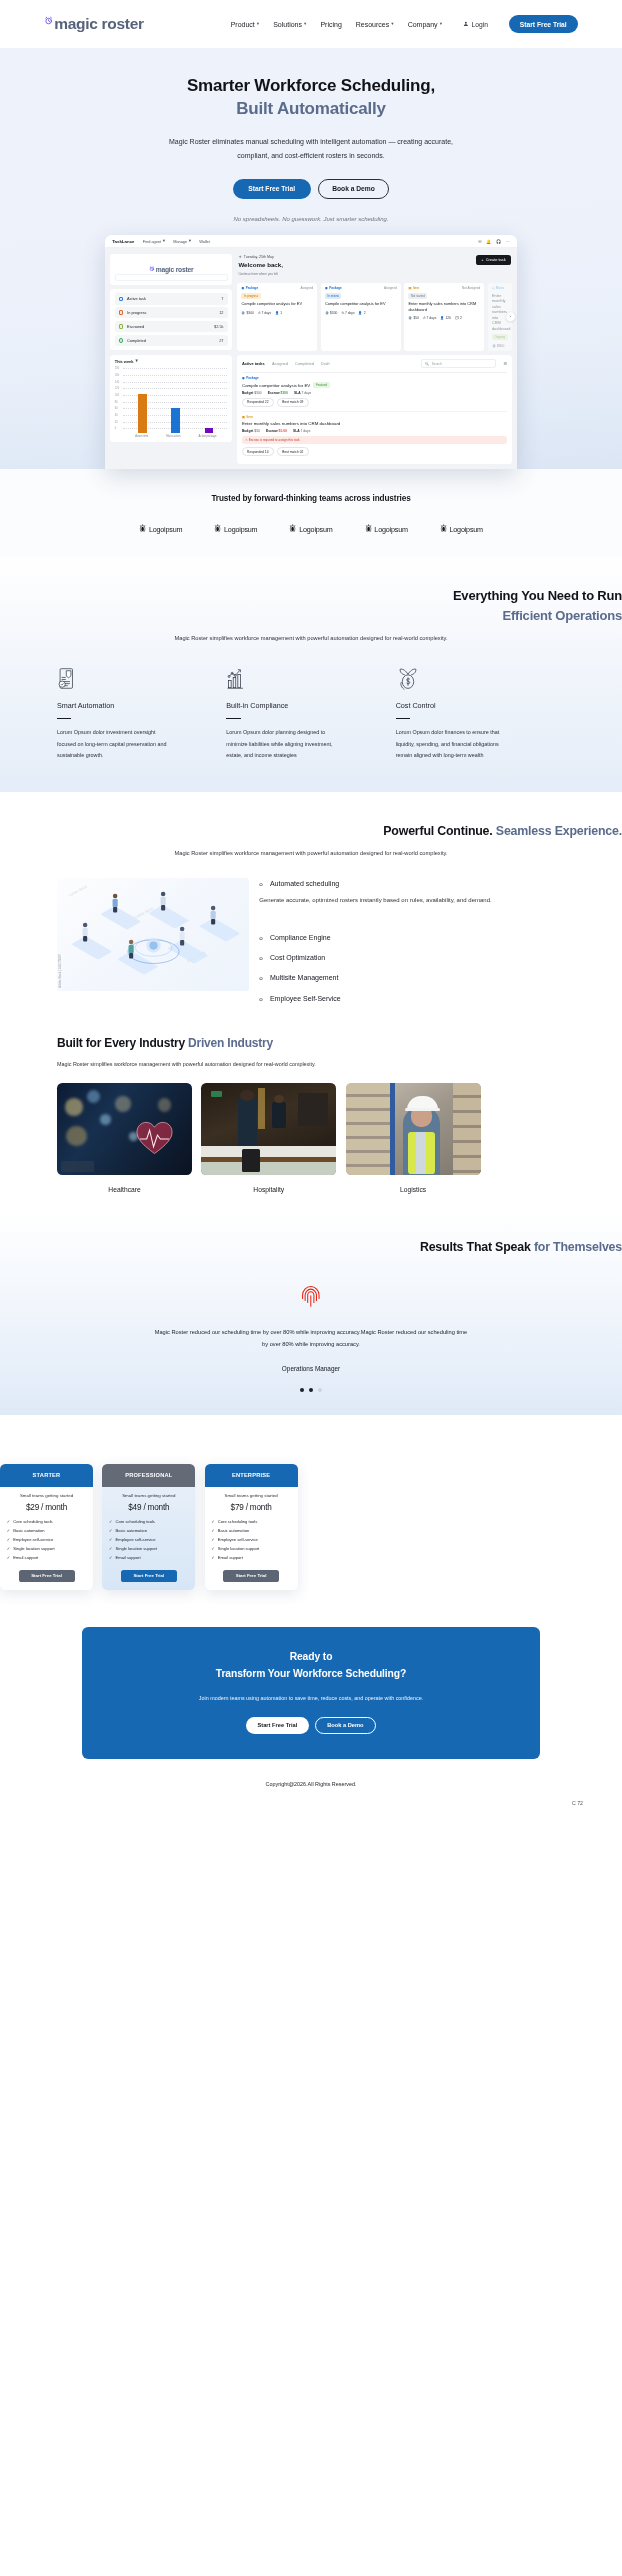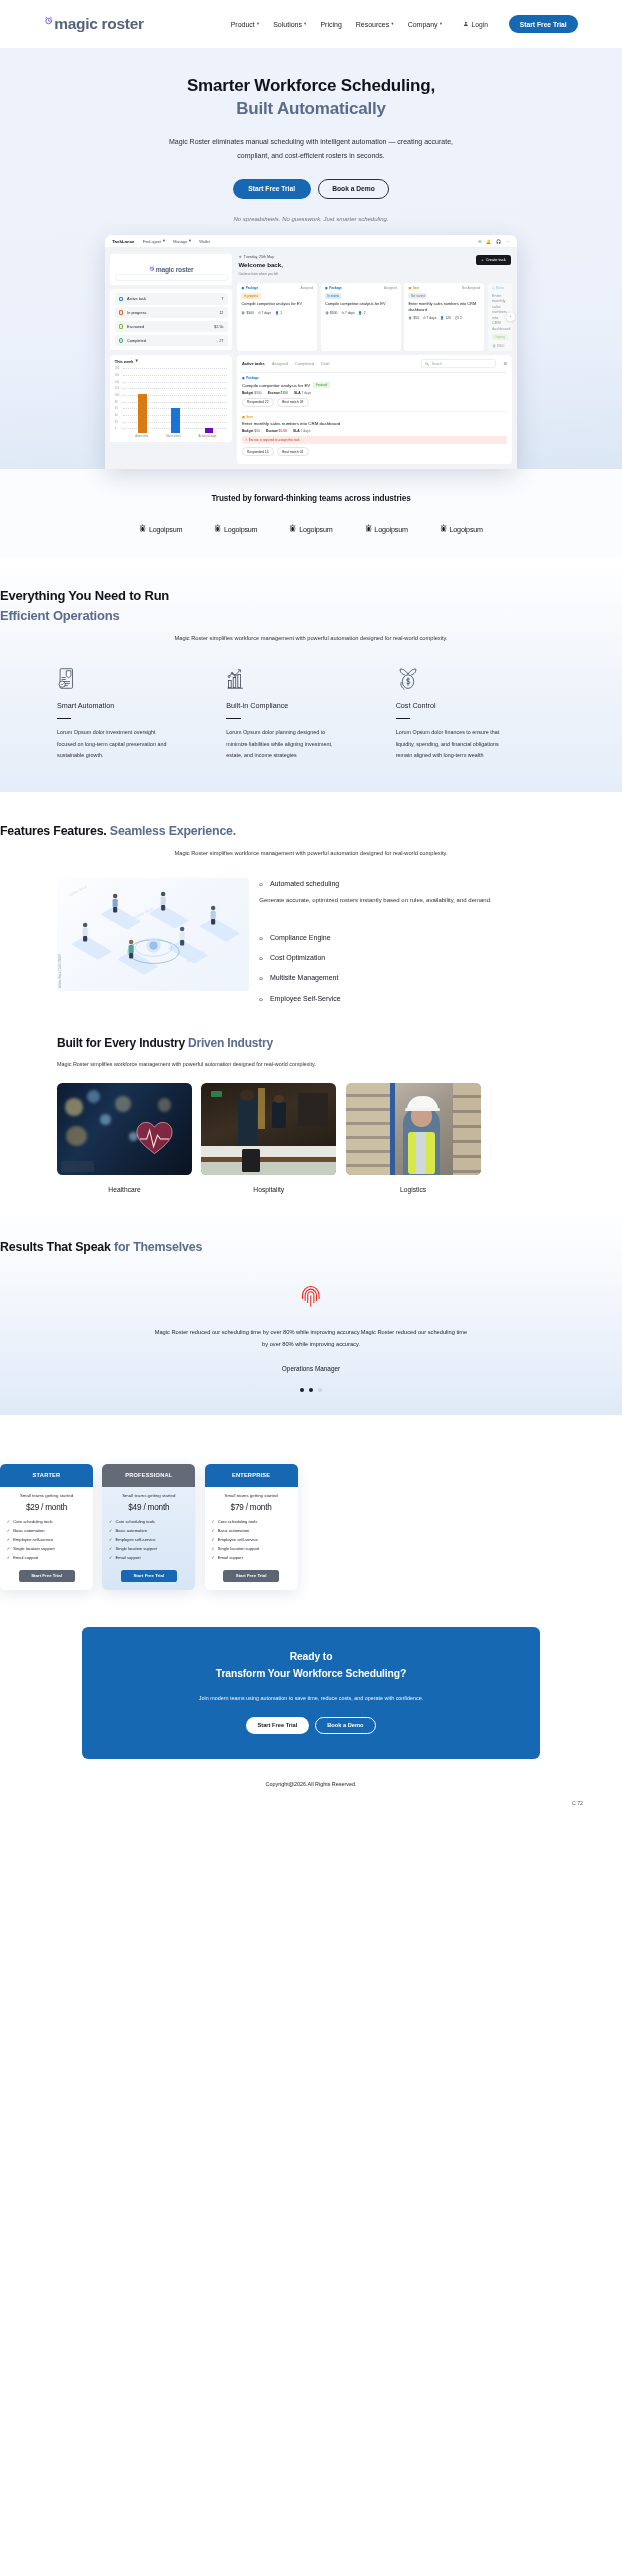--- a/index.html
+++ b/index.html
@@ -151,21 +151,21 @@
   .logos-title { text-align:center; font-size:8.2px; font-weight:800; color:#16181d; letter-spacing:-0.1px; }
   .logos-row { display:flex; justify-content:center; gap:32px; margin-top:20.6px; }
   .logo { display:flex; align-items:center; gap:2.6px; }
   .logo-text { font-size:7.2px; color:#15171b; letter-spacing:-0.2px; }
 
   
   .features {
     background:linear-gradient(180deg,#ffffff 0%,#f4f7fc 38%,#e4edf8 100%);
     padding:29px 0 31px;
   }
-  .sec-title { text-align:left; font-size:13px; line-height:1.5; font-weight:800; color:#111318; letter-spacing:-0.2px; }
+  .sec-title { text-align:right; font-size:13px; line-height:1.5; font-weight:800; color:#111318; letter-spacing:-0.2px; }
   .sec-title .accent { color:#5a6b8c; }
   .sec-sub { text-align:center; font-size:5.7px; color:#2f333a; margin-top:9.3px; }
   .feat-grid { display:grid; grid-template-columns:repeat(3,1fr); gap:0; margin-top:23px; padding:0 57px; }
   .feat-icon { height:27px; display:flex; align-items:flex-end; }
   .feat-title { font-size:7.2px; color:#1b1e24; margin-top:10.3px; }
   .feat-rule { width:14.4px; height:1px; background:#171a20; margin:8.2px 0 8.2px; }
   .feat-text { font-size:5.4px; line-height:2.1; color:#2d3138; max-width:111px; }
 
   
   .powerful { background:#ffffff; padding:30px 0 10.3px; }
@@ -683,21 +683,21 @@
         </div>
         <div class="feat-title">Cost Control</div>
         <div class="feat-rule"></div>
         <div class="feat-text">Lorum Opsum dolor finances to ensure that liquidity, spending, and financial obligations remain aligned with long-term wealth</div>
       </div>
     </div>
   </section>
 
   <section class="powerful">
     <h2 class="sec-title" style="font-size:12.4px">
-      <span>Features Features.</span>
+      <span>Powerful Continue.</span>
       <span class="accent">Seamless Experience.</span>
     </h2>
     <div class="sec-sub">Magic Roster simplifies workforce management with powerful automation designed for real-world complexity.</div>
 
     <div class="pf-body">
       <div class="pf-illustration">
         <span class="adobe-side">Adobe Stock | 1415729397</span>
         <span class="watermark" style="left:11.3px;top:11.3px">Adobe Stock</span>
         <span class="watermark" style="left:77px;top:33px">Adobe Stock</span>
         <span class="watermark" style="left:129px;top:77px">Adobe Stock</span>

